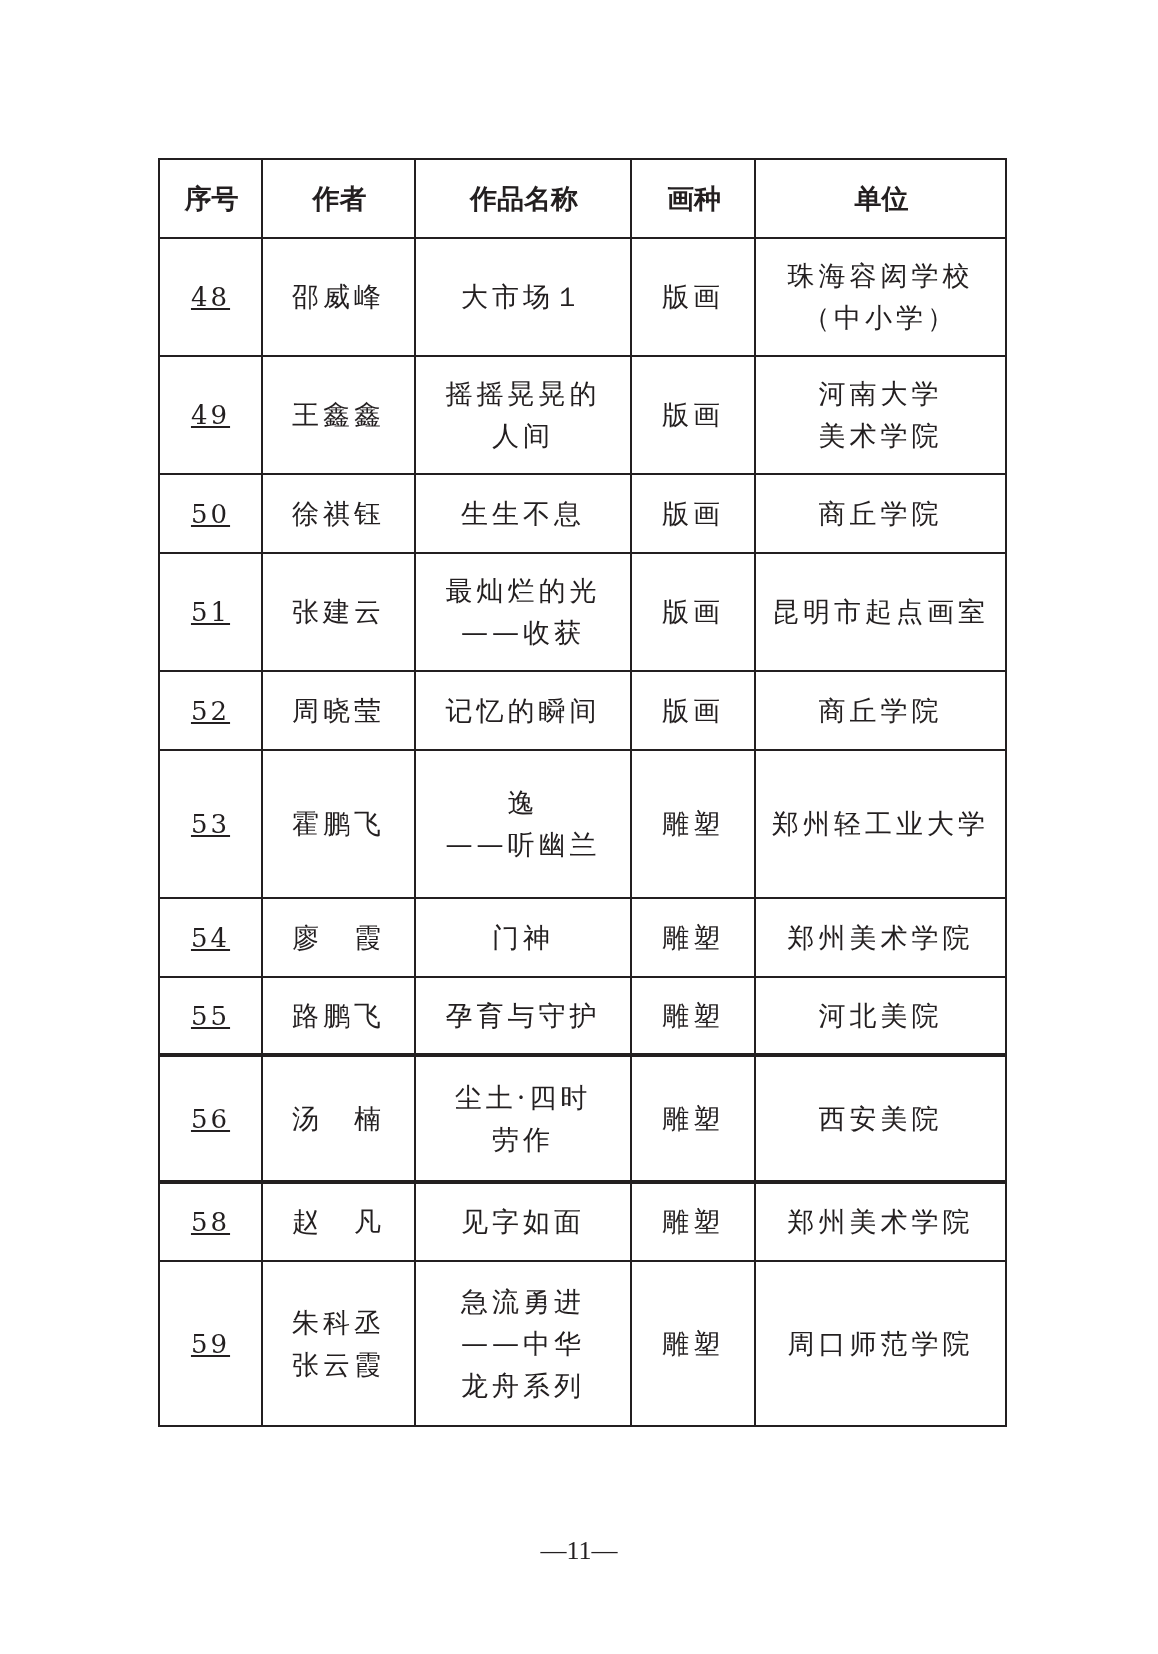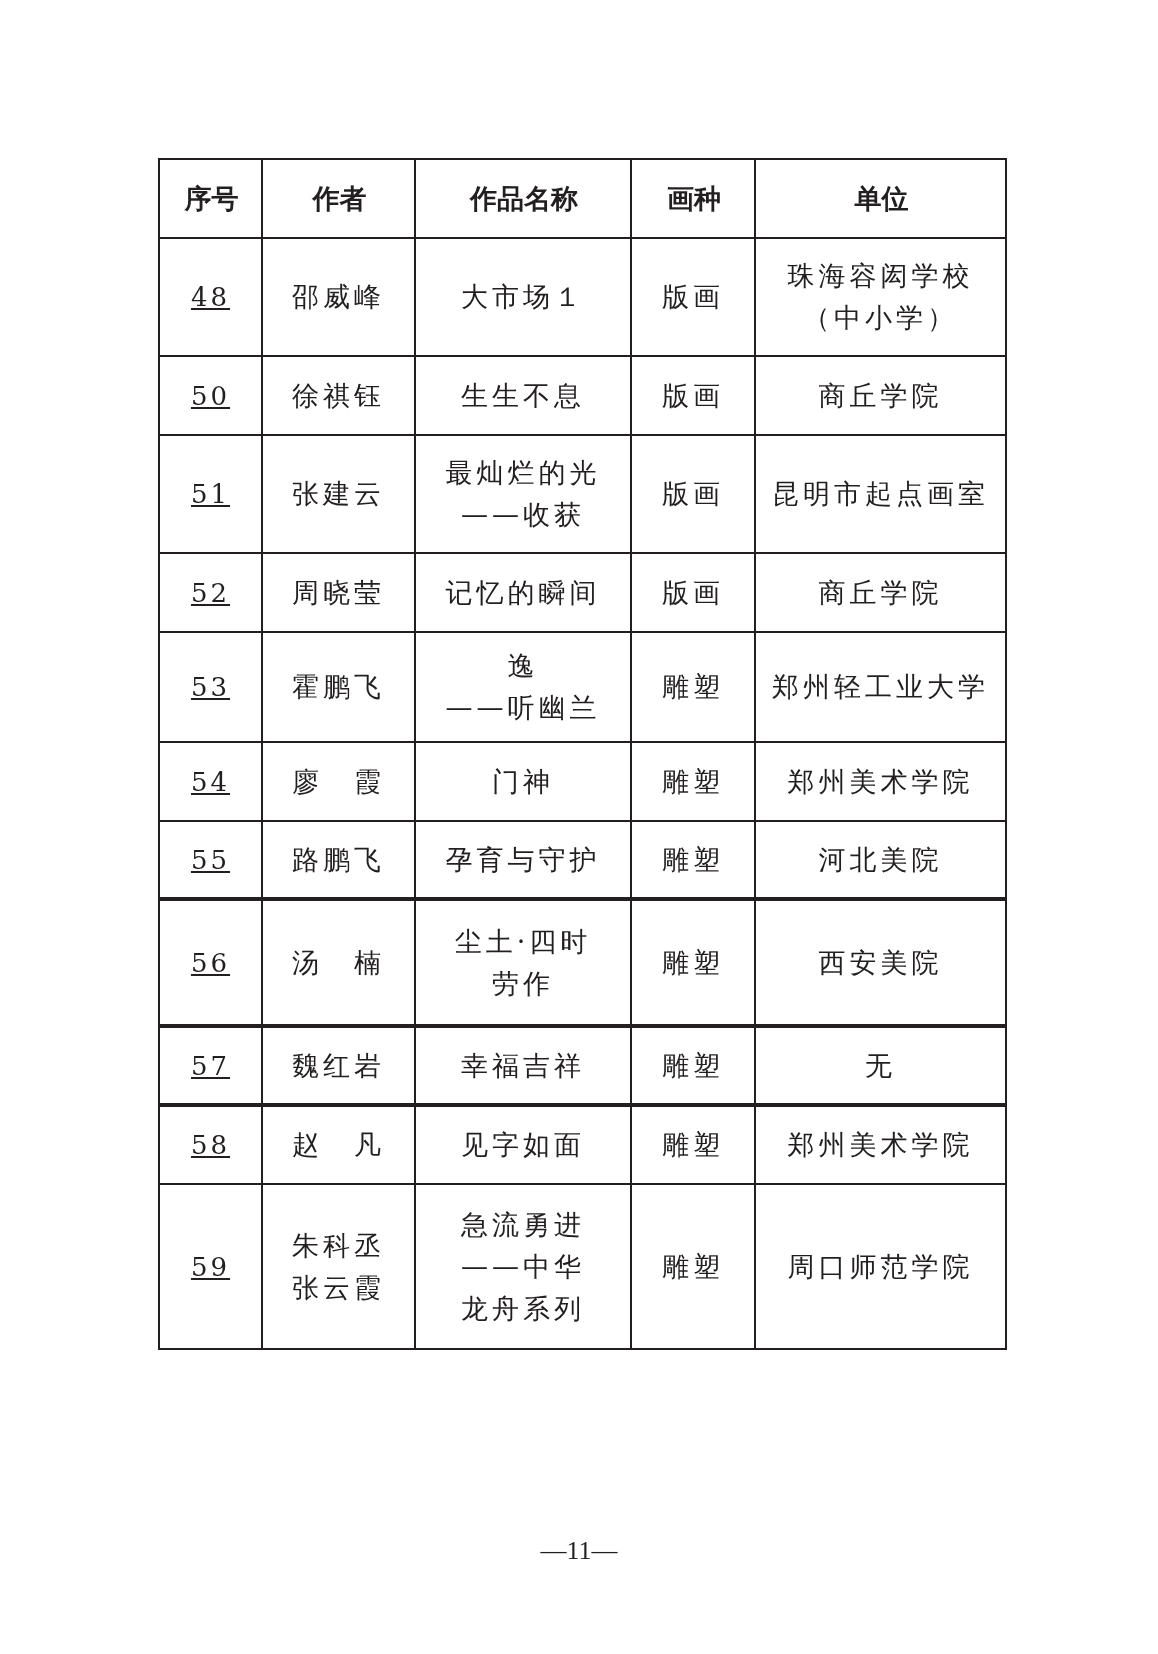--- a/index.html
+++ b/index.html
@@ -57,20 +57,35 @@
         </td>
         <td>
           <span class="line">大市场１</span>
         </td>
         <td>版画</td>
         <td>
           <span class="line">珠海容闳学校</span>
           <span class="line">（中小学）</span>
         </td>
       </tr>
+      <tr style="height: 118px;">
+        <td class="num">49</td>
+        <td>
+          <span class="line">王鑫鑫</span>
+        </td>
+        <td>
+          <span class="line">摇摇晃晃的</span>
+          <span class="line">人间</span>
+        </td>
+        <td>版画</td>
+        <td>
+          <span class="line">河南大学</span>
+          <span class="line">美术学院</span>
+        </td>
+      </tr>
       <tr style="height: 79px;">
         <td class="num">50</td>
         <td>
           <span class="line">徐祺钰</span>
         </td>
         <td>
           <span class="line">生生不息</span>
         </td>
         <td>版画</td>
         <td>
@@ -97,21 +112,21 @@
           <span class="line">周晓莹</span>
         </td>
         <td>
           <span class="line">记忆的瞬间</span>
         </td>
         <td>版画</td>
         <td>
           <span class="line">商丘学院</span>
         </td>
       </tr>
-      <tr style="height: 110px;">
+      <tr style="height: 148px;">
         <td class="num">53</td>
         <td>
           <span class="line">霍鹏飞</span>
         </td>
         <td>
           <span class="line">逸</span>
           <span class="line">——听幽兰</span>
         </td>
         <td>雕塑</td>
         <td>
@@ -149,33 +164,20 @@
         <td>
           <span class="line">汤　楠</span>
         </td>
         <td>
           <span class="line">尘土·四时</span>
           <span class="line">劳作</span>
         </td>
         <td>雕塑</td>
         <td>
           <span class="line">西安美院</span>
-        </td>
-      </tr>
-      <tr class="thick-top" style="height: 79px;">
-        <td class="num">57</td>
-        <td>
-          <span class="line">魏红岩</span>
-        </td>
-        <td>
-          <span class="line">幸福吉祥</span>
-        </td>
-        <td>雕塑</td>
-        <td>
-          <span class="line">无</span>
         </td>
       </tr>
       <tr class="thick-top" style="height: 79px;">
         <td class="num">58</td>
         <td>
           <span class="line">赵　凡</span>
         </td>
         <td>
           <span class="line">见字如面</span>
         </td>

